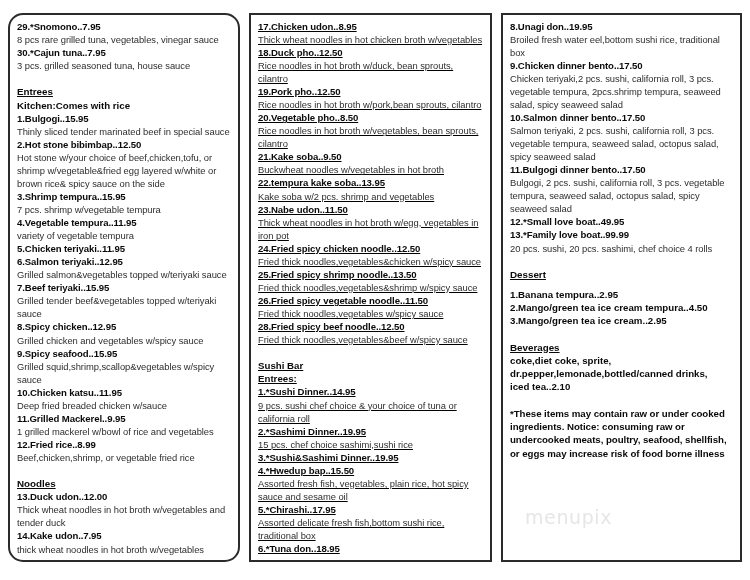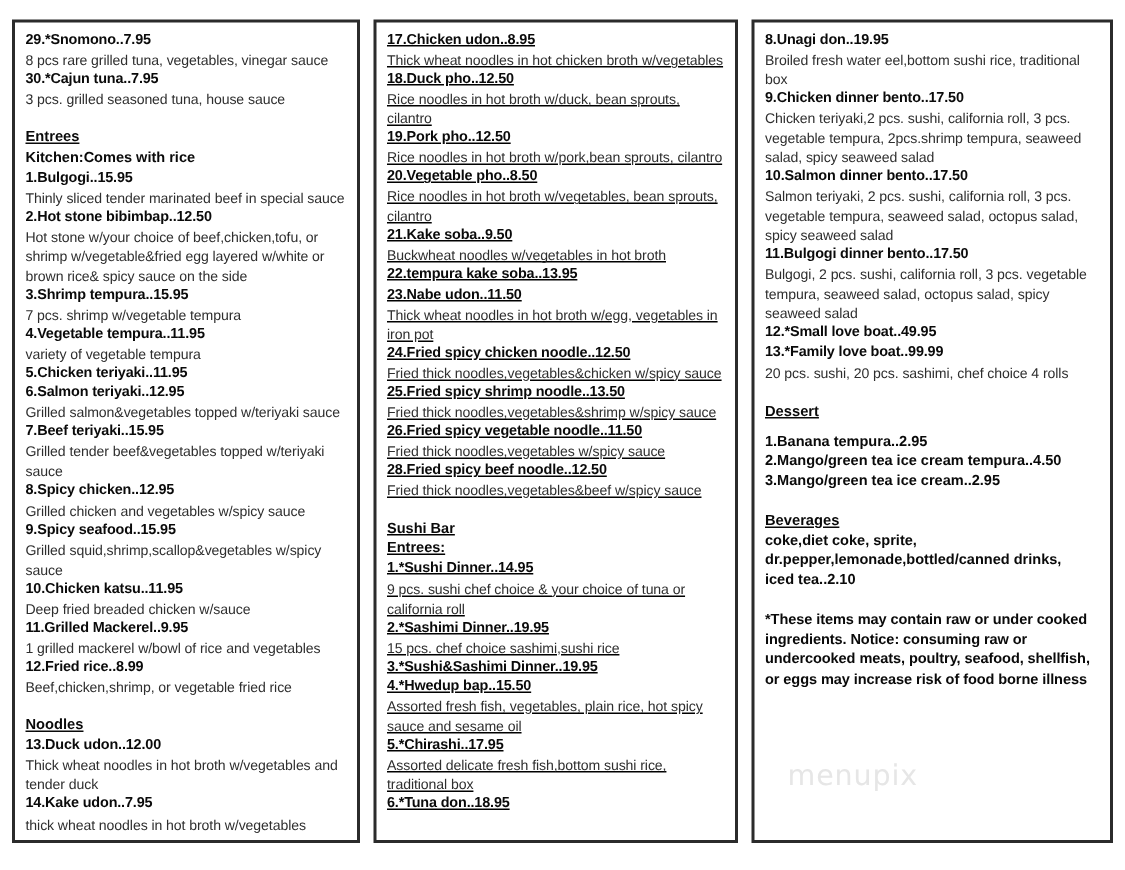--- a/index.html
+++ b/index.html
@@ -33,21 +33,21 @@
     align-items: stretch;
   }
   .menu-column {
     background: #ffffff;
     border: 2px solid #2b2b2b;
     box-sizing: border-box;
     padding: 5px 6px 0 7px;
     overflow: hidden;
     position: relative;
   }
-  .col-1 { width: 232px; }
+  .col-1 { width: 232px; border-radius: 15px; }
   .col-2 { width: 243px; text-decoration: underline; }
   .col-3 { width: 241px; }
 
   .entry { margin: 0; }
 
   .item-name {
     font-size: 9.6px;
     font-weight: bold;
     color: #0a0a0a;
     line-height: 13.1px;
@@ -195,20 +195,21 @@
         <div class="entry">
           <div class="item-name">20.Vegetable pho..8.50</div>
           <div class="item-desc">Rice noodles in hot broth w/vegetables, bean sprouts, cilantro</div>
         </div>
         <div class="entry">
           <div class="item-name">21.Kake soba..9.50</div>
           <div class="item-desc">Buckwheat noodles w/vegetables in hot broth</div>
         </div>
         <div class="entry">
           <div class="item-name">22.tempura kake soba..13.95</div>
+          <div class="item-desc">Kake soba w/2 pcs. shrimp and vegetables</div>
         </div>
         <div class="entry">
           <div class="item-name">23.Nabe udon..11.50</div>
           <div class="item-desc">Thick wheat noodles in hot broth w/egg, vegetables in iron pot</div>
         </div>
         <div class="entry">
           <div class="item-name">24.Fried spicy chicken noodle..12.50</div>
           <div class="item-desc">Fried thick noodles,vegetables&amp;chicken w/spicy sauce</div>
         </div>
         <div class="entry">

